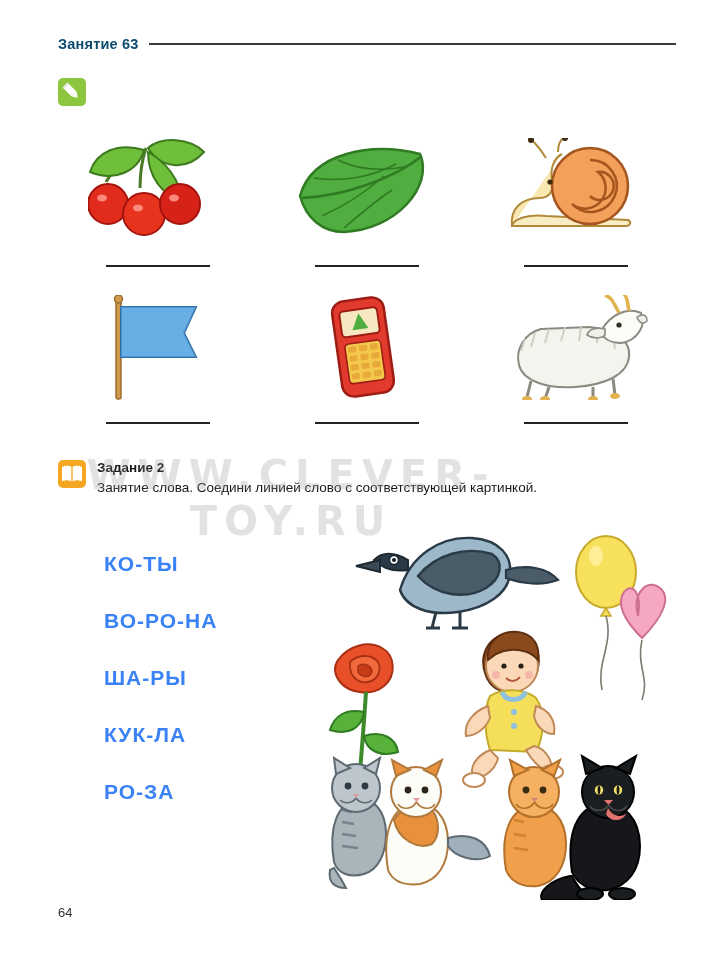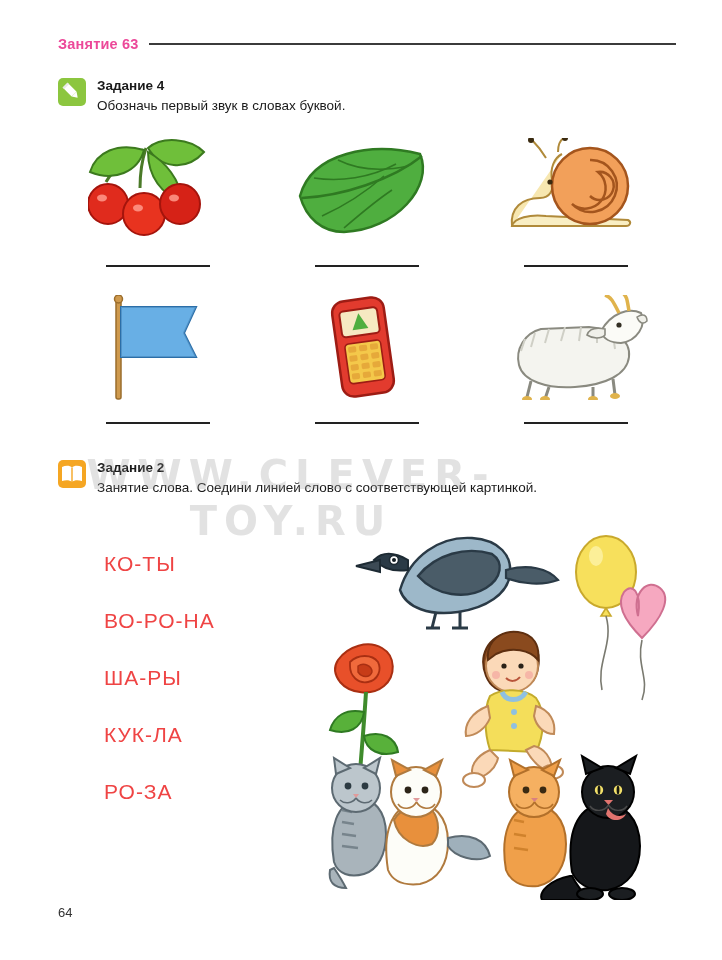--- a/index.html
+++ b/index.html
@@ -22,21 +22,21 @@
     left: 58px;
     top: 36px;
     right: 46px;
     display: flex;
     align-items: center;
     gap: 10px;
   }
   .lesson-title {
     font-size: 14.5px;
     font-weight: bold;
-    color: #ec4899;
+    color: #0c4a6e;
     white-space: nowrap;
     letter-spacing: 0.2px;
   }
   .header-rule {
     flex: 1;
     height: 2px;
     background: #3b3b3b;
   }
 
   
@@ -121,21 +121,22 @@
   
   .words-col {
     position: absolute;
     left: 104px;
     top: 552px;
   }
   .word {
     font-size: 21px;
     letter-spacing: 1px;
     margin-bottom: 33px;
-    color: #ef4444;
+    color: #3b82f6;
+    font-weight: bold;
   }
   .pics5 {
     position: absolute;
     left: 290px;
     top: 520px;
     width: 390px;
     height: 380px;
   }
 
   
@@ -160,24 +161,20 @@
 <div class="task" style="top:76px;">
   <div class="task-head">
     <div class="task-icon pencil">
       <svg width="28" height="28" viewBox="0 0 28 28">
         <g transform="rotate(-45 14 14)">
           <rect x="10.5" y="5" width="7" height="12" fill="#ffffff"></rect>
           <polygon points="10.5,17 17.5,17 14,22" fill="#ffffff"></polygon>
           <rect x="10.5" y="4" width="7" height="2.4" fill="#e9e9e9"></rect>
         </g>
       </svg>
-    </div>
-    <div class="task-text-wrap">
-      <div class="task-label">Задание 4</div>
-      <div class="task-desc">Обозначь первый звук в словах буквой.</div>
     </div>
   </div>
 </div>
 
 <div class="pic-grid" style="top:138px;">
 
   <div class="pic-row">
 
     <div class="pic-cell">
       <div class="pic-box">

